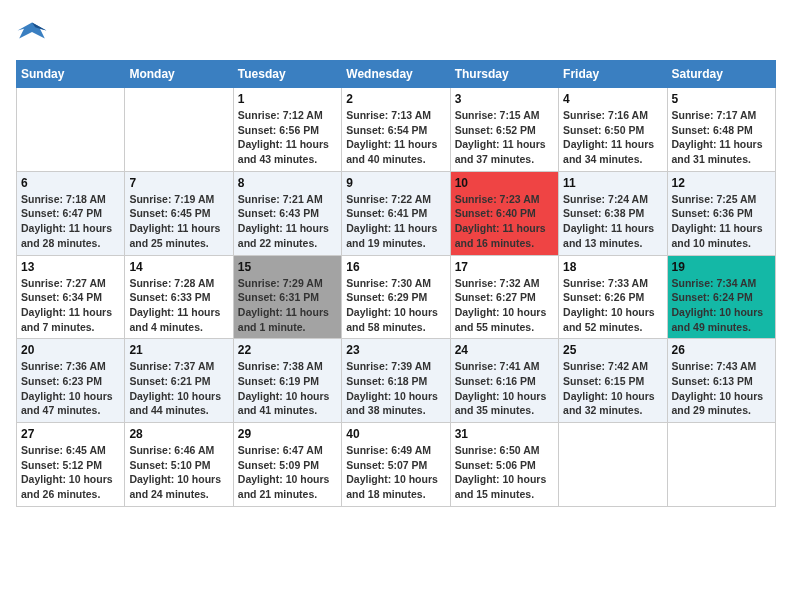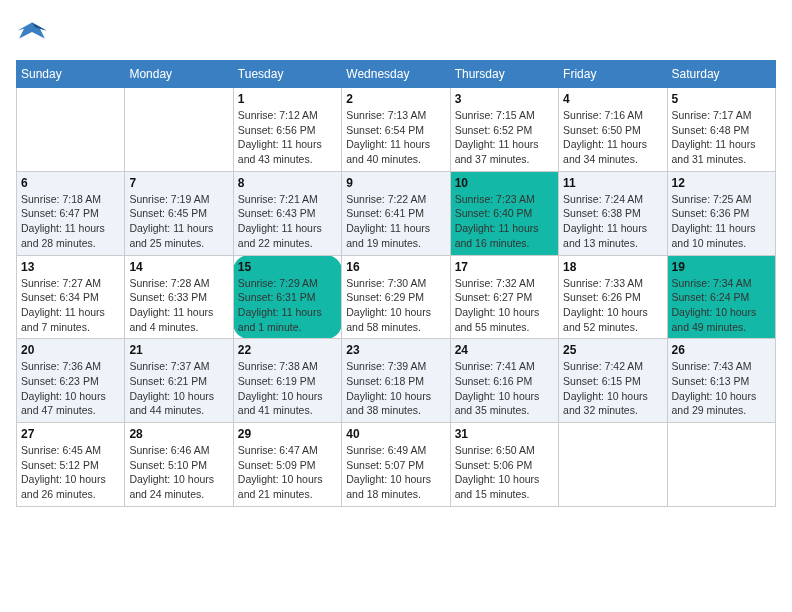--- a/index.html
+++ b/index.html
@@ -41,21 +41,21 @@
       width: 100%;
       border-collapse: collapse;
       font-size: 11px;
     }
     .calendar th {
       background: #3a7fc1;
       color: #fff;
       padding: 6px 4px;
       text-align: left;
       font-size: 12px;
-      font-weight: normal;
+      font-weight: bold;
       border: 1px solid #3a7fc1;
     }
     .calendar td {
       border: 1px solid #ccc;
       vertical-align: top;
       padding: 4px;
       width: calc(100% / 7);
       min-height: 80px;
       background: #fff;
     }
@@ -65,20 +65,21 @@
     .day-num {
       font-weight: bold;
       font-size: 12px;
       margin-bottom: 2px;
       color: #111;
     }
     .day-info {
       color: #333;
       font-size: 10.5px;
       line-height: 1.4;
+      font-weight: bold;
     }
     .empty-cell {
       background: #fff !important;
     }
     .calendar tbody tr:nth-child(odd) td {
       background: #fff;
     }
     .calendar tbody tr:nth-child(even) td {
       background: #eef3f9;
     }
@@ -150,21 +151,21 @@
           <div class="day-info">Sunrise: 7:19 AM<br>Sunset: 6:45 PM<br>Daylight: 11 hours and 25 minutes.</div>
         </td>
         <td style="background: rgb(238, 243, 249);">
           <div class="day-num">8</div>
           <div class="day-info">Sunrise: 7:21 AM<br>Sunset: 6:43 PM<br>Daylight: 11 hours and 22 minutes.</div>
         </td>
         <td style="background: rgb(238, 243, 249);">
           <div class="day-num">9</div>
           <div class="day-info">Sunrise: 7:22 AM<br>Sunset: 6:41 PM<br>Daylight: 11 hours and 19 minutes.</div>
         </td>
-        <td style="background: #14b8a6;">
+        <td style="background: #ef4444;">
           <div class="day-num">10</div>
           <div class="day-info">Sunrise: 7:23 AM<br>Sunset: 6:40 PM<br>Daylight: 11 hours and 16 minutes.</div>
         </td>
         <td style="background: rgb(238, 243, 249);">
           <div class="day-num">11</div>
           <div class="day-info">Sunrise: 7:24 AM<br>Sunset: 6:38 PM<br>Daylight: 11 hours and 13 minutes.</div>
         </td>
         <td style="background: rgb(238, 243, 249);">
           <div class="day-num">12</div>
           <div class="day-info">Sunrise: 7:25 AM<br>Sunset: 6:36 PM<br>Daylight: 11 hours and 10 minutes.</div>
@@ -172,21 +173,21 @@
       </tr>
       <tr>
         <td style="background: rgb(255, 255, 255);">
           <div class="day-num">13</div>
           <div class="day-info">Sunrise: 7:27 AM<br>Sunset: 6:34 PM<br>Daylight: 11 hours and 7 minutes.</div>
         </td>
         <td style="background: rgb(255, 255, 255);">
           <div class="day-num">14</div>
           <div class="day-info">Sunrise: 7:28 AM<br>Sunset: 6:33 PM<br>Daylight: 11 hours and 4 minutes.</div>
         </td>
-        <td style="background: #14b8a6; border-radius: 16px;">
+        <td style="background: #a3a3a3;">
           <div class="day-num">15</div>
           <div class="day-info">Sunrise: 7:29 AM<br>Sunset: 6:31 PM<br>Daylight: 11 hours and 1 minute.</div>
         </td>
         <td style="background: rgb(255, 255, 255);">
           <div class="day-num">16</div>
           <div class="day-info">Sunrise: 7:30 AM<br>Sunset: 6:29 PM<br>Daylight: 10 hours and 58 minutes.</div>
         </td>
         <td style="background: rgb(255, 255, 255);">
           <div class="day-num">17</div>
           <div class="day-info">Sunrise: 7:32 AM<br>Sunset: 6:27 PM<br>Daylight: 10 hours and 55 minutes.</div>

